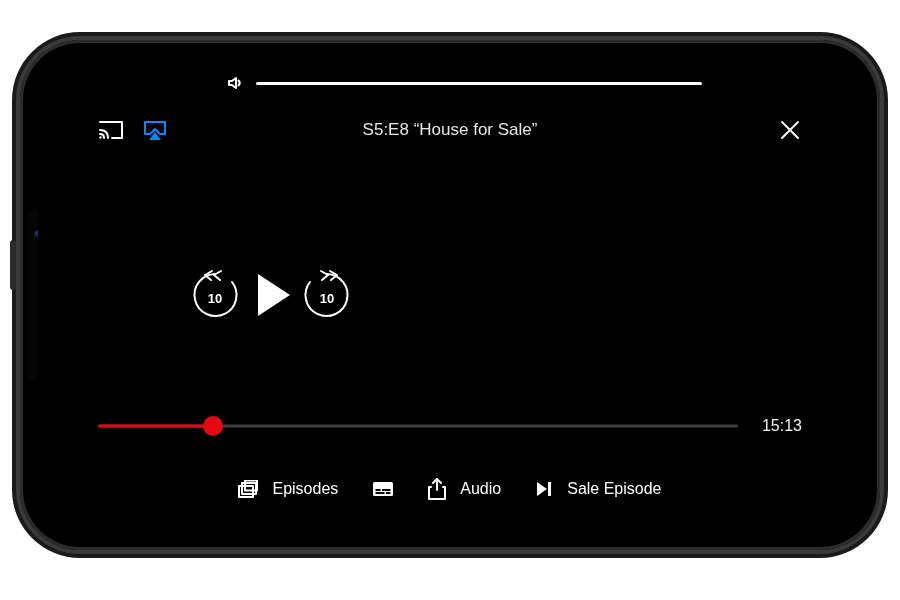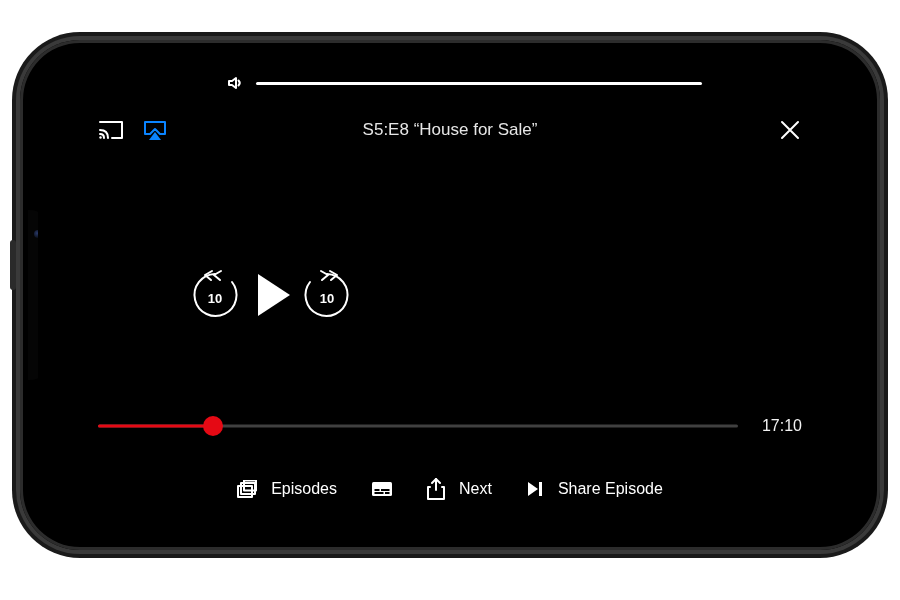--- a/index.html
+++ b/index.html
@@ -289,21 +289,21 @@
         <span style="position:absolute;left:0;right:0;top:0;bottom:0;display:flex;align-items:center;justify-content:center;font-size:13px;font-weight:600;margin-top:6px">10</span>
       </div>
     </div>
 
     <div class="scrub-row">
       <div class="scrub">
         <div class="scrub-track"></div>
         <div class="scrub-fill" id="scrub-fill" style="width: 18%;"></div>
         <div class="scrub-knob" id="scrub-knob" style="left: 18%;"></div>
       </div>
-      <div class="time">17:10</div>
+      <div class="time">15:13</div>
     </div>
 
     <div class="actions">
       <div class="action">
         <span>
           <svg width="20" height="18" viewBox="0 0 20 18">
             <rect x="1" y="6" width="14" height="11" class="ic" fill="#fff" stroke="none"></rect>
             <rect x="4" y="3" width="14" height="11" class="ic" fill="none"></rect>
             <rect x="7" y="0.5" width="12" height="10" class="ic" fill="none" stroke-width="1.5"></rect>
           </svg>
@@ -324,28 +324,28 @@
       </div>
 
       <div class="action">
         <span>
           <svg width="18" height="22" viewBox="0 0 18 22">
             <path class="ic" d="M9 1 V12"></path>
             <path class="ic" d="M5 5 L9 1 L13 5"></path>
             <path class="ic" d="M3 9 H1 V21 H17 V9 H15"></path>
           </svg>
         </span>
-        <span>Next</span>
+        <span>Audio</span>
       </div>
 
       <div class="action">
         <span>
           <svg width="18" height="18" viewBox="0 0 18 18">
             <path d="M2 2 L12 9 L2 16 Z" fill="#fff"></path>
             <rect x="13" y="2" width="3" height="14" fill="#fff"></rect>
           </svg>
         </span>
-        <span>Share Episode</span>
+        <span>Sale Episode</span>
       </div>
     </div>
 
   </div>
 </div>
 
 </body></html>

